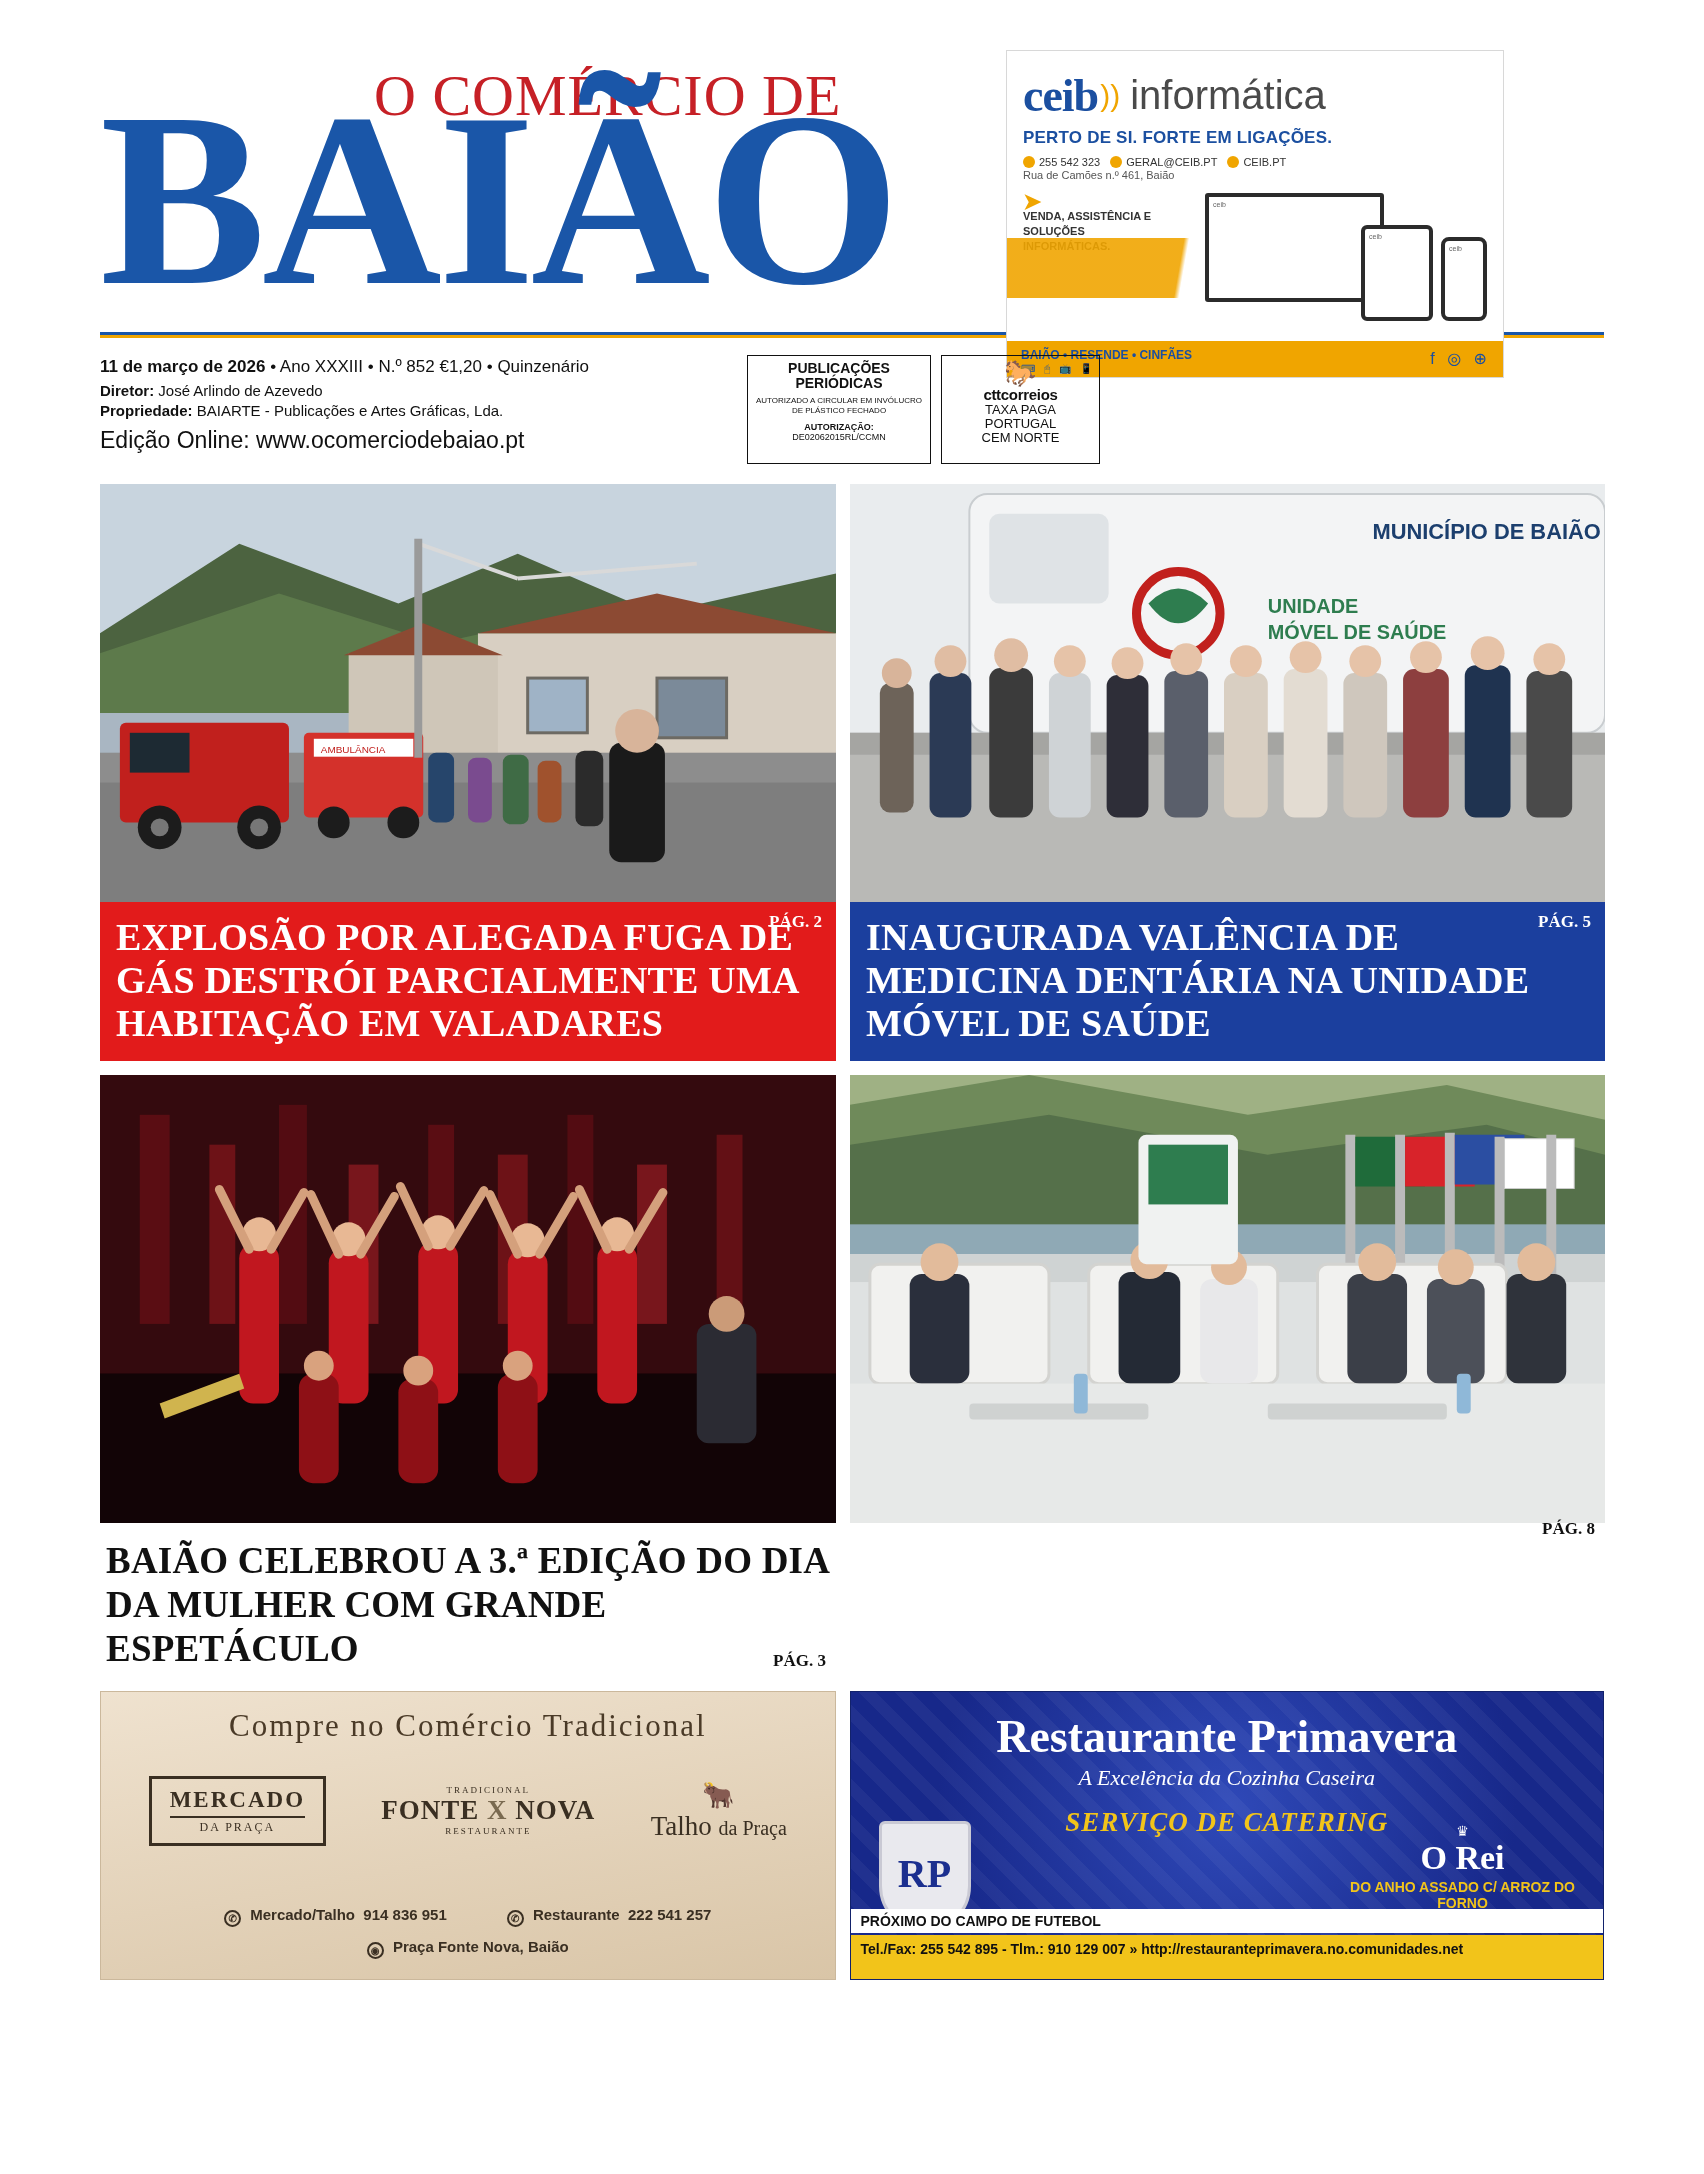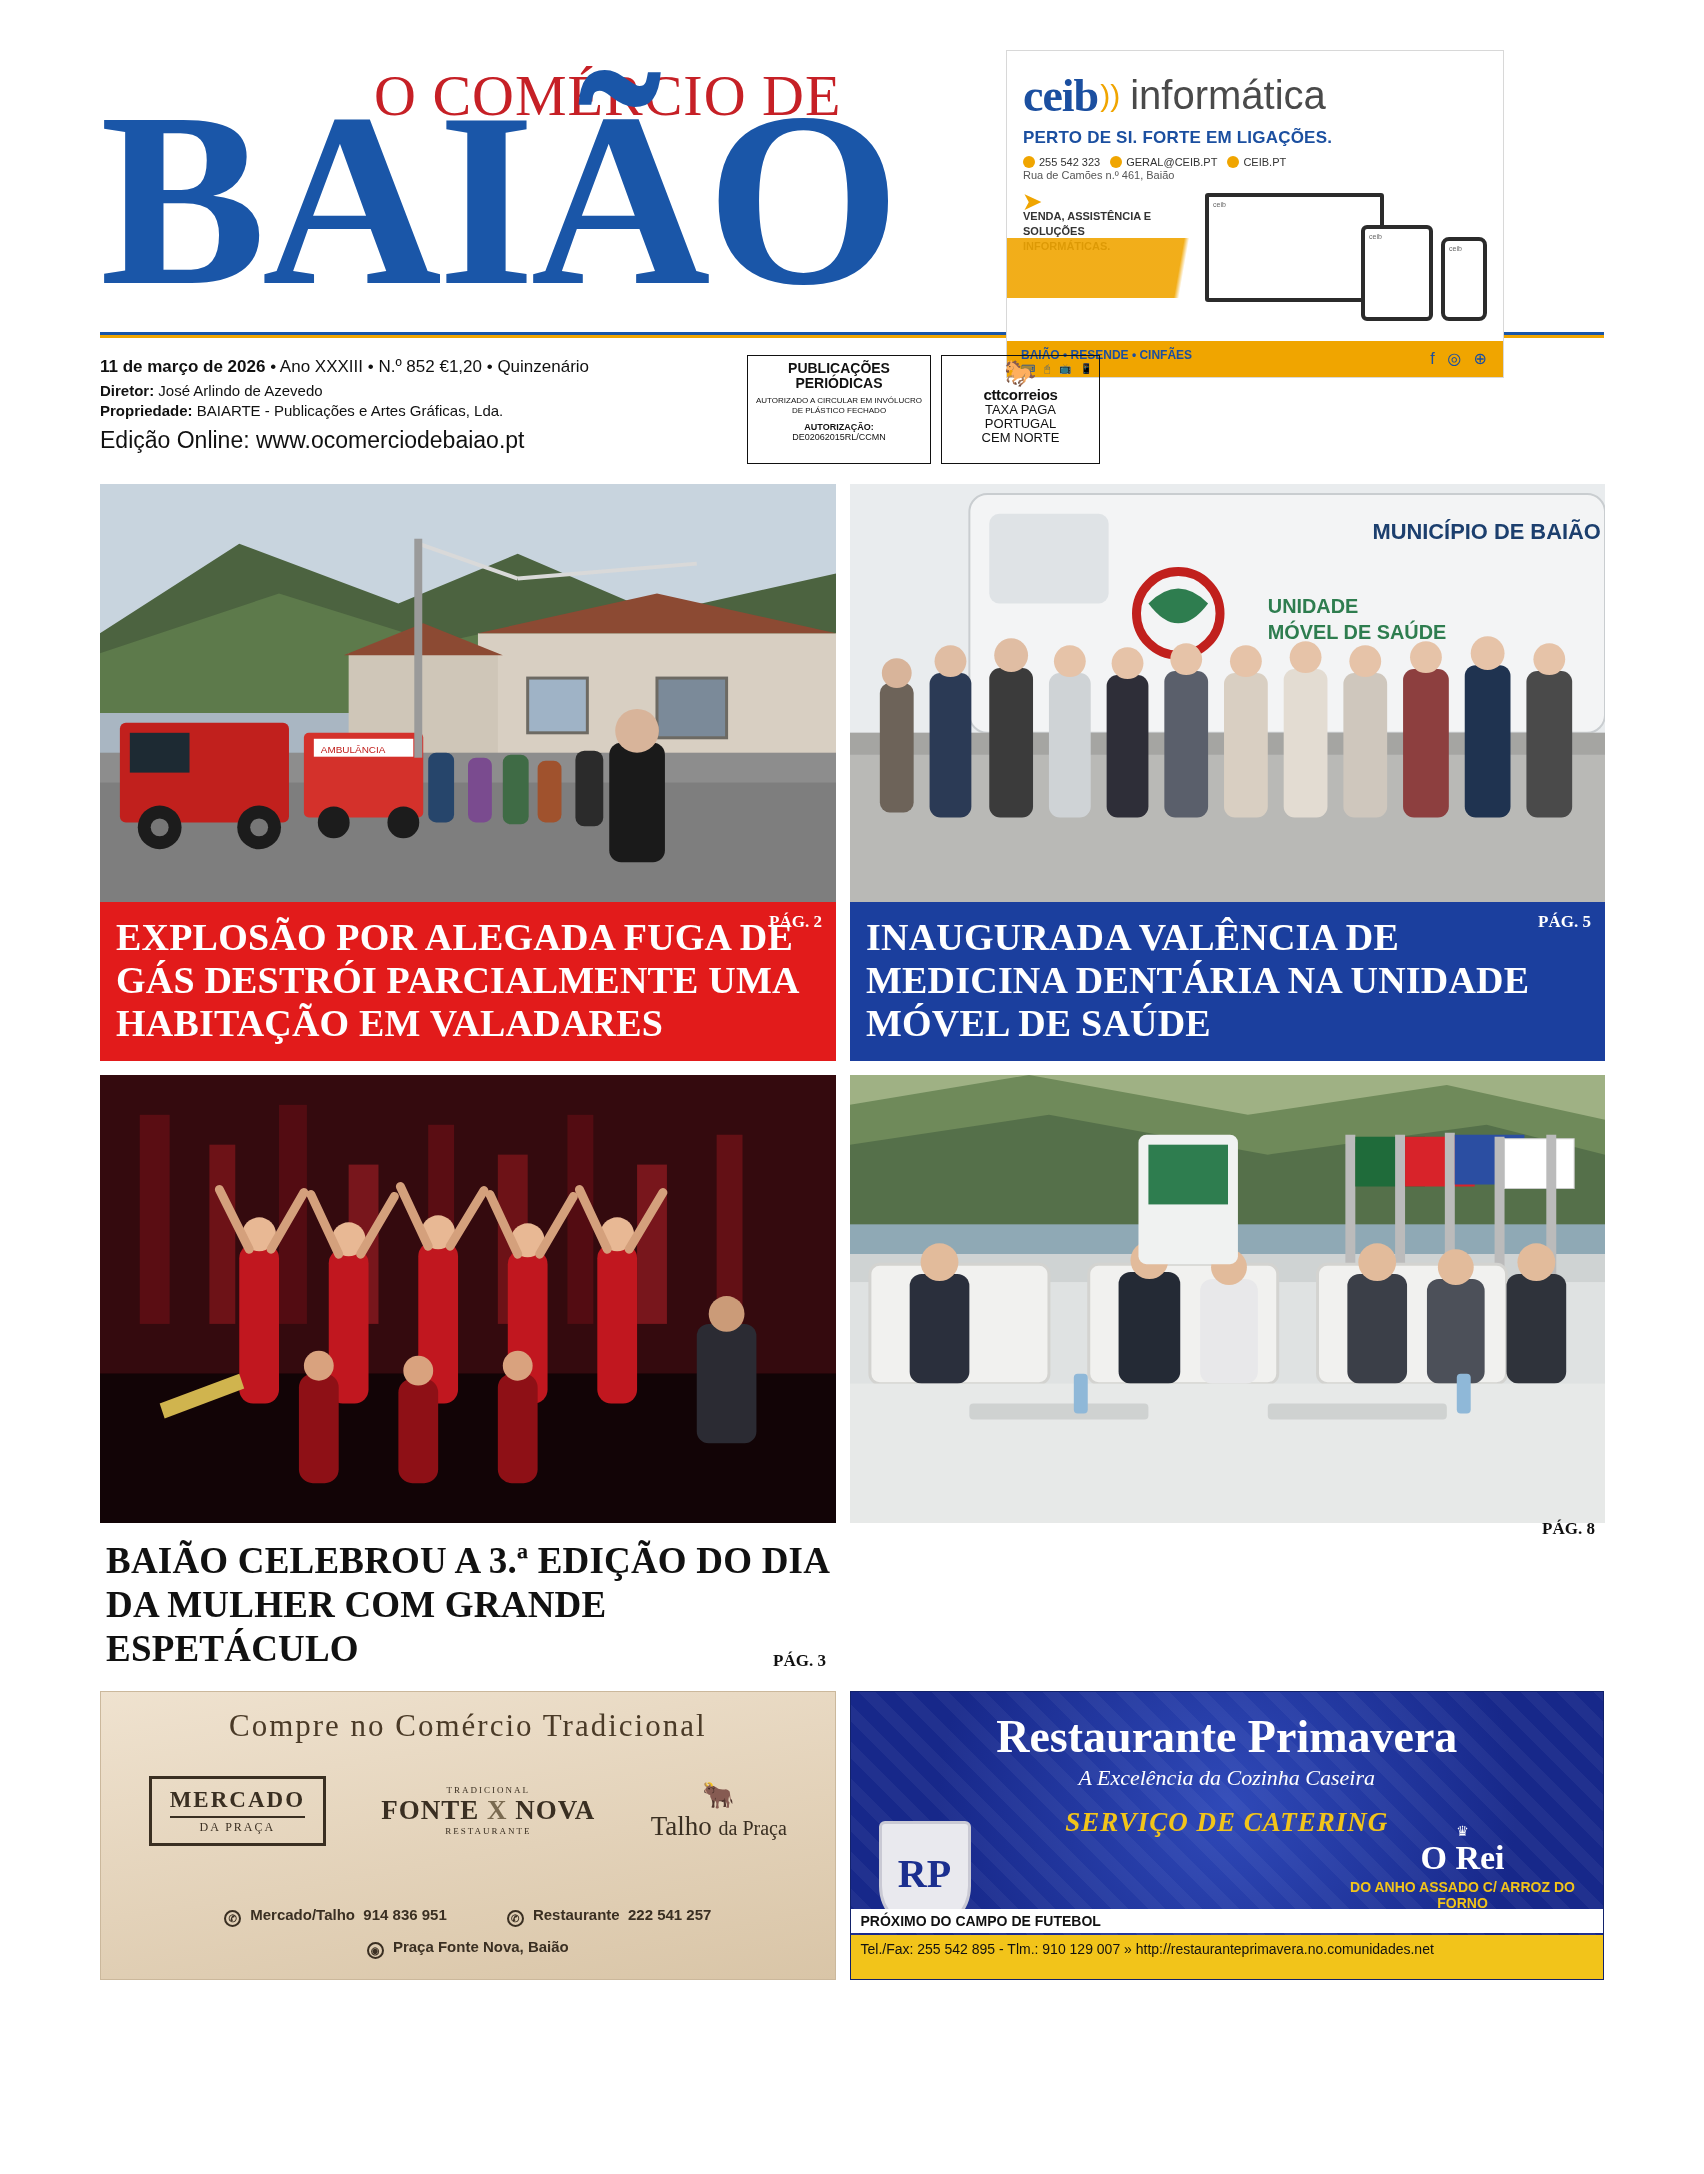--- a/index.html
+++ b/index.html
@@ -150,21 +150,21 @@
   .prim-shield { position:absolute; left:28px; top:129px; width:92px; height:111px; background:#e9e9ee;
       border:3px solid #c9c9d4; border-radius:6px 6px 46px 46px; }
   .prim-shield .rp { font-family:"Liberation Serif",serif; font-size:40px; font-weight:bold; color:#1b2f8f; text-align:center; line-height:100px; }
   .prim-rei { position:absolute; right:16px; top:131px; width:249px; text-align:center; color:#fff; }
   .prim-rei .k { font-size:14px; }
   .prim-rei .n { font-family:"Liberation Serif",serif; font-size:34px; font-weight:bold; }
   .prim-rei .d { font-size:14px; color:#f2c41a; font-weight:bold; margin-top:2px; }
   .prim-rei .e { font-family:"Liberation Serif",serif; font-style:italic; font-size:13px; }
   .prim-near { position:absolute; left:0; bottom:46px; width:100%; background:#fff; color:#111; font-size:14px; font-weight:bold; padding:4px 10px; }
   .prim-foot { position:absolute; left:0; bottom:0; width:100%; height:44px; background:#f2c41a; color:#111;
-      font-size:14px; font-weight:normal; padding:6px 10px; }
+      font-size:14px; font-weight:bold; padding:6px 10px; }
 </style>
 </head>
 <body>
 
 <div class="page">
 
   <div class="masthead">
     <div class="logo-wrap">
       <div class="logo-sub">O COMÉRCIO DE</div>
       <div class="logo-main">BAIÃO</div>

